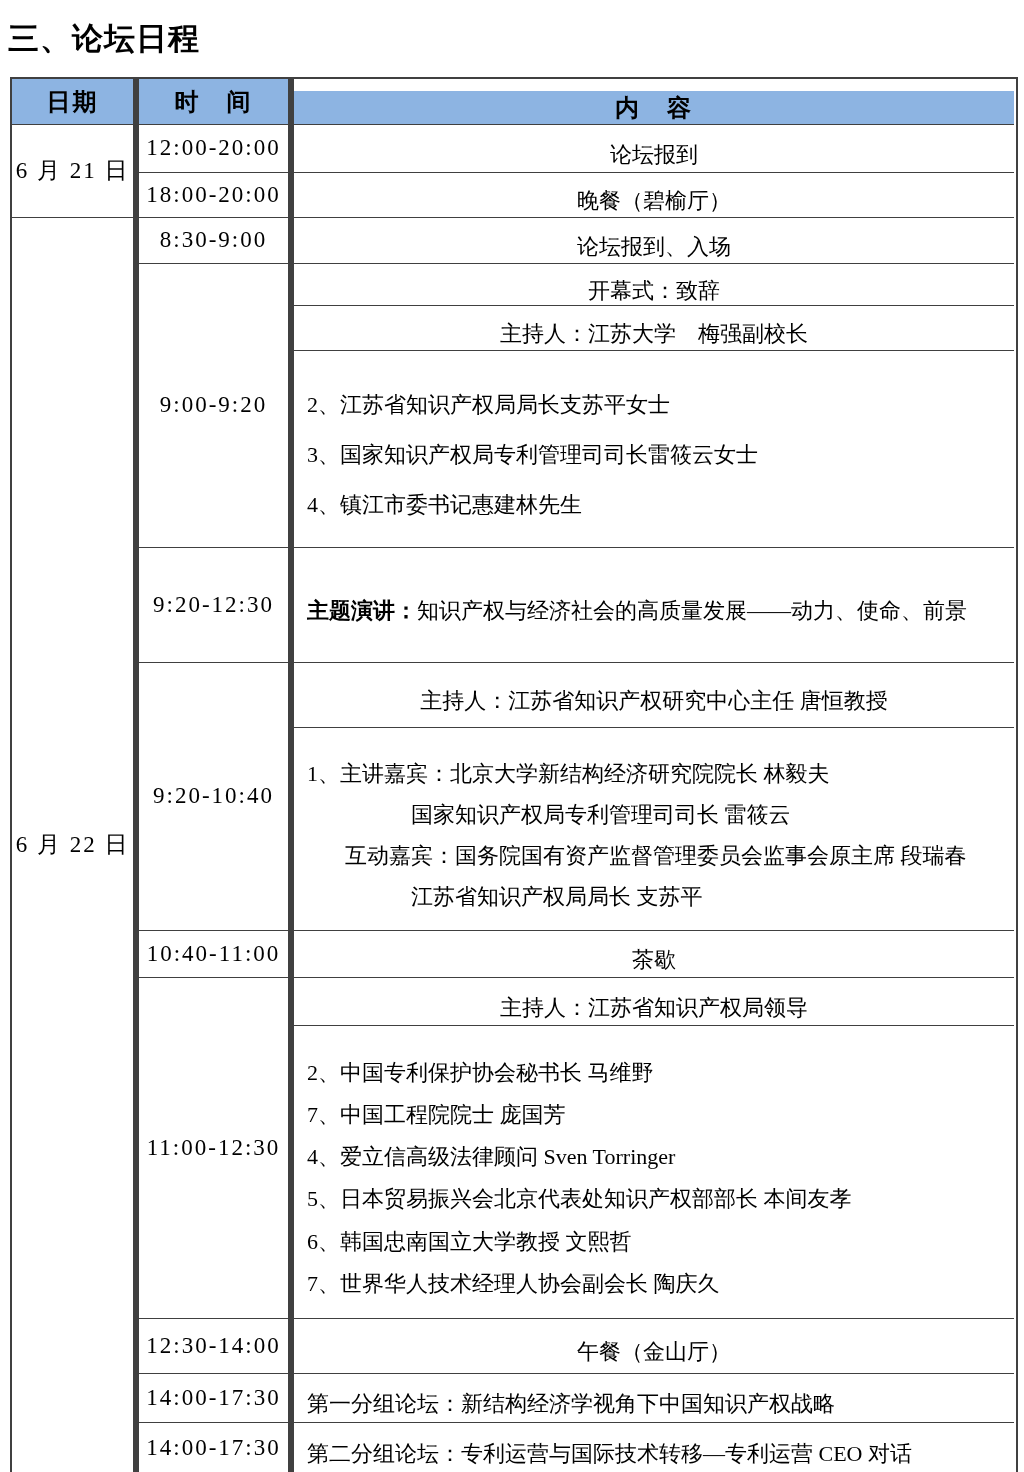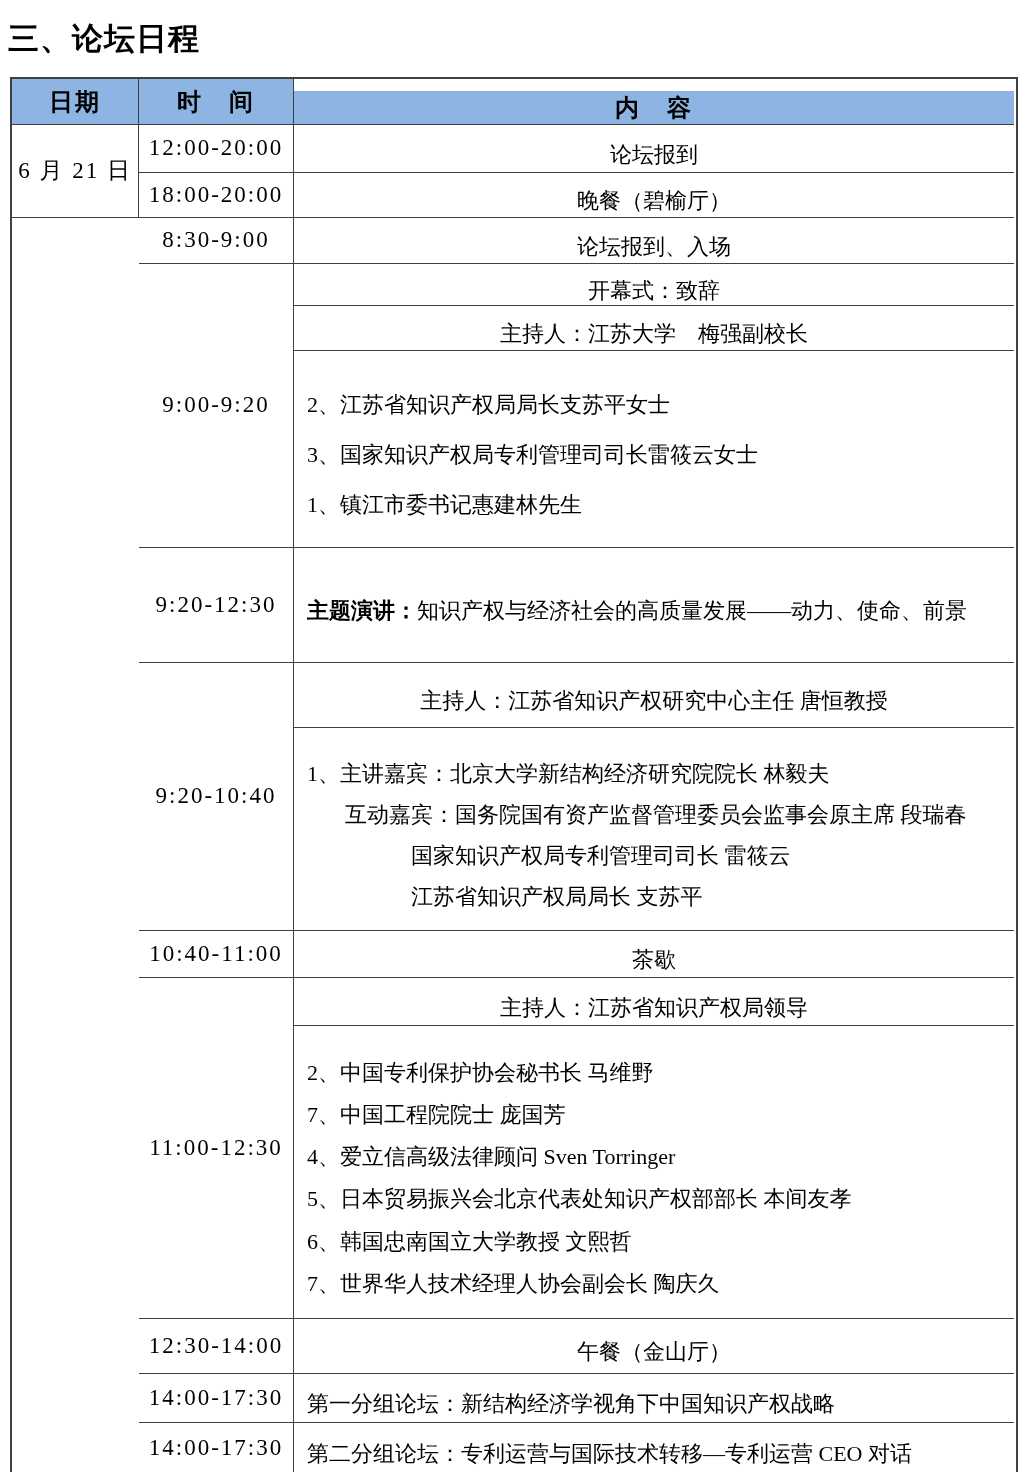--- a/index.html
+++ b/index.html
@@ -20,21 +20,21 @@
     display:grid;
     grid-template-columns:127px 155px 720px;
     grid-template-rows:46px 48px 45px 46px 42px 45px 197px 115px 65px 203px 47px 48px 293px 55px 49px 50px;
     width:1004px;
     margin:17px 0 0 10px;
     border:2px solid #404040;
     box-sizing:content-box;
   }
   .cell {
     box-sizing:border-box;
-    border-right:1px solid #404040;
+    border-right:6px solid #404040;
     border-bottom:1px solid #404040;
     display:flex;
     align-items:center;
     justify-content:center;
     font-size:22px;
     line-height:1.25;
     overflow:hidden;
   }
   .c3 { border-right:none;margin-top:12px; }
   .nb { border-bottom:none; }
@@ -75,45 +75,46 @@
   <div class="cell hdr" style="grid-row:1;grid-column:1">日期</div>
   <div class="cell hdr" style="grid-row:1;grid-column:2">时　间</div>
   <div class="cell hdr c3" style="grid-row:1;grid-column:3">内　容</div>
 
   <div class="cell date" style="grid-row:2/4;grid-column:1">6 月 21 日</div>
   <div class="cell time" style="grid-row:2;grid-column:2">12:00-20:00</div>
   <div class="cell c3" style="grid-row:2;grid-column:3">论坛报到</div>
   <div class="cell time" style="grid-row:3;grid-column:2">18:00-20:00</div>
   <div class="cell c3" style="grid-row:3;grid-column:3">晚餐（碧榆厅）</div>
 
+  <div class="cell date nb" style="grid-row:4/17;grid-column:1">6 月 22 日</div>
 
   <div class="cell time" style="grid-row:4;grid-column:2">8:30-9:00</div>
   <div class="cell c3" style="grid-row:4;grid-column:3">论坛报到、入场</div>
 
   <div class="cell time" style="grid-row:5/8;grid-column:2">9:00-9:20</div>
   <div class="cell c3" style="grid-row:5;grid-column:3">开幕式：致辞</div>
   <div class="cell c3" style="grid-row:6;grid-column:3">主持人：江苏大学　梅强副校长</div>
   <div class="cell c3 list" style="grid-row:7;grid-column:3">
     <div class="line">2、江苏省知识产权局局长支苏平女士</div>
     <div class="line">3、国家知识产权局专利管理司司长雷筱云女士</div>
-    <div class="line">1、镇江市委书记惠建林先生</div>
+    <div class="line">4、镇江市委书记惠建林先生</div>
   </div>
 
   <div class="cell time" style="grid-row:8;grid-column:2">9:20-12:30</div>
   <div class="cell c3 left" style="grid-row:8;grid-column:3">
     <span class="blabel">主题演讲：</span>
       <span>知识产权与经济社会的高质量发展——动力、使命、前景</span>
   </div>
 
   <div class="cell time" style="grid-row:9/11;grid-column:2">9:20-10:40</div>
   <div class="cell c3" style="grid-row:9;grid-column:3">主持人：江苏省知识产权研究中心主任 唐恒教授</div>
   <div class="cell c3 list" style="grid-row:10;grid-column:3">
     <div class="line">1、主讲嘉宾：北京大学新结构经济研究院院长 林毅夫</div>
+    <div class="line ind2">国家知识产权局专利管理司司长 雷筱云</div>
     <div class="line ind1">互动嘉宾：国务院国有资产监督管理委员会监事会原主席 段瑞春</div>
-    <div class="line ind2">国家知识产权局专利管理司司长 雷筱云</div>
     <div class="line ind2">江苏省知识产权局局长 支苏平</div>
   </div>
 
   <div class="cell time" style="grid-row:11;grid-column:2">10:40-11:00</div>
   <div class="cell c3" style="grid-row:11;grid-column:3">茶歇</div>
 
   <div class="cell time" style="grid-row:12/14;grid-column:2">11:00-12:30</div>
   <div class="cell c3" style="grid-row:12;grid-column:3">主持人：江苏省知识产权局领导</div>
   <div class="cell c3 list" style="grid-row:13;grid-column:3">
     <div class="line">2、中国专利保护协会秘书长 马维野</div>

